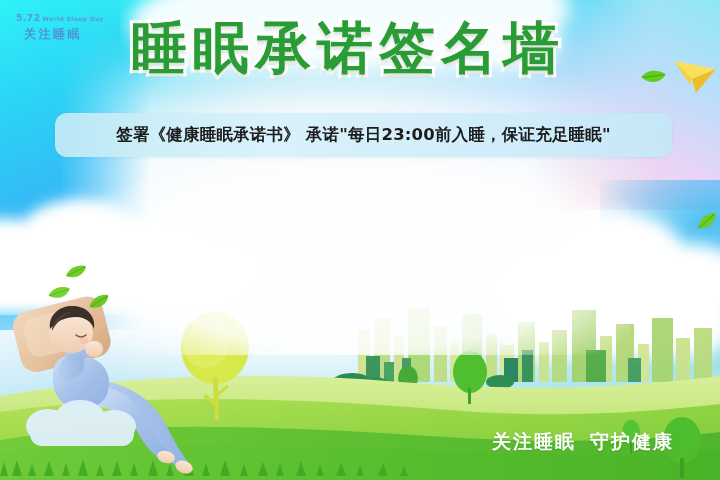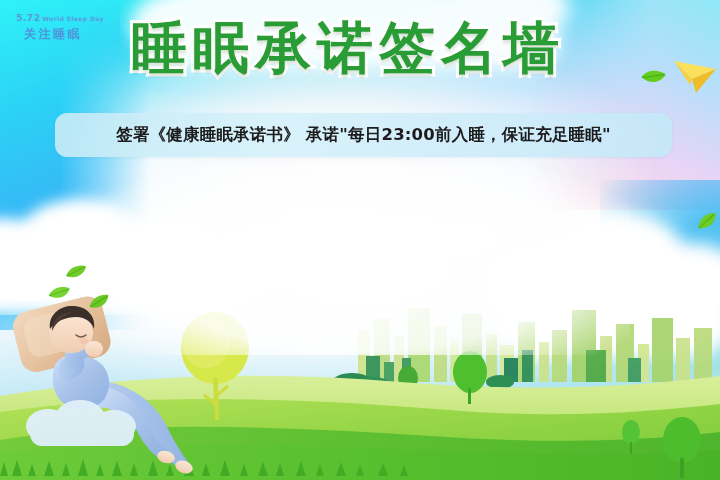--- a/index.html
+++ b/index.html
@@ -369,14 +369,17 @@
   </svg>
 
   <div class="title-wrap">
     <div class="title">睡眠承诺签名墙</div>
   </div>
 
   <div class="subtitle-banner">
     <span class="subtitle-text">签署《健康睡眠承诺书》 承诺"每日23:00前入睡，保证充足睡眠"</span>
   </div>
 
+  <div class="slogan">
+    <span>关注睡眠</span><span class="gap"></span><span>守护健康</span>
+  </div>
 
 </div>
 
 </body></html>

